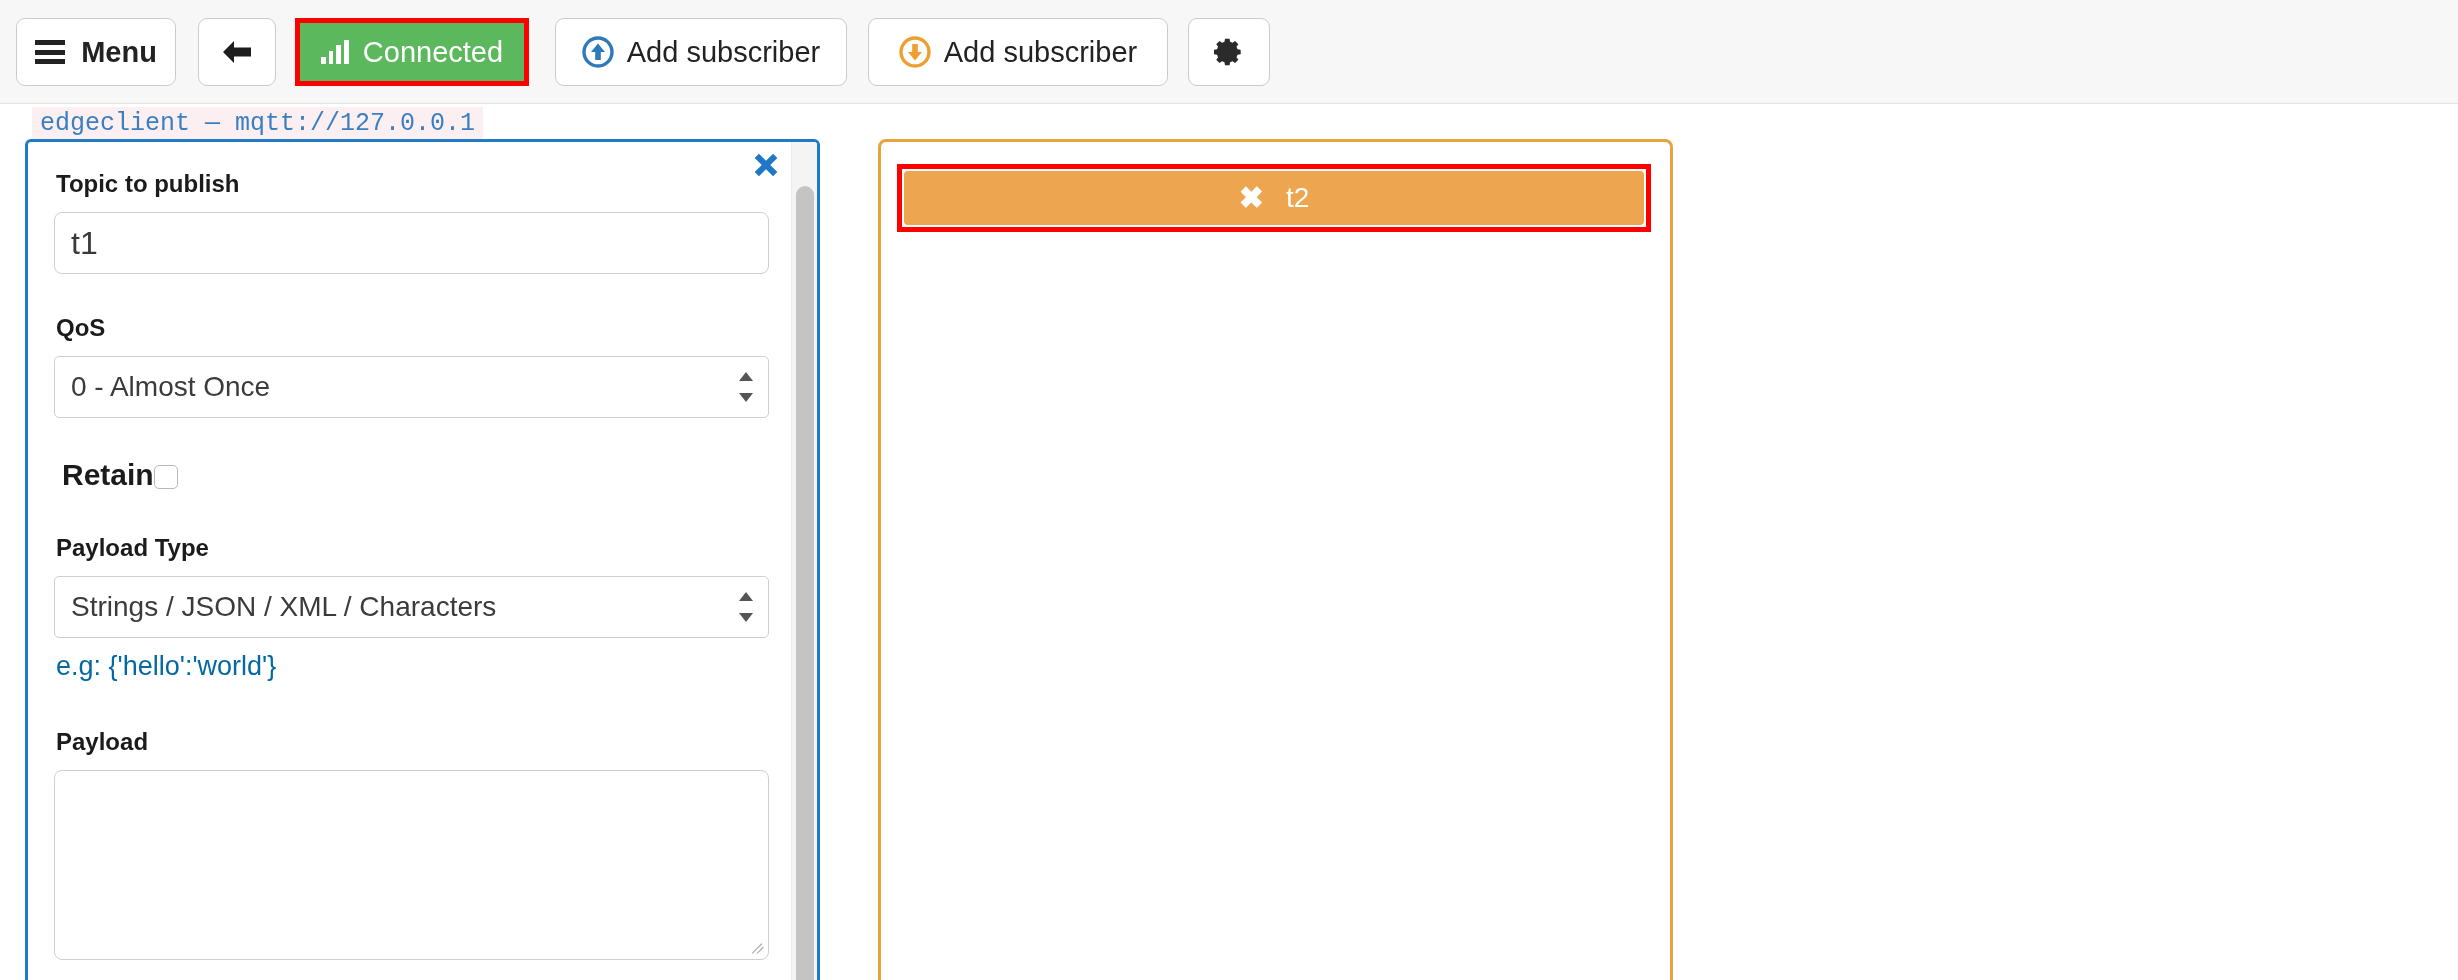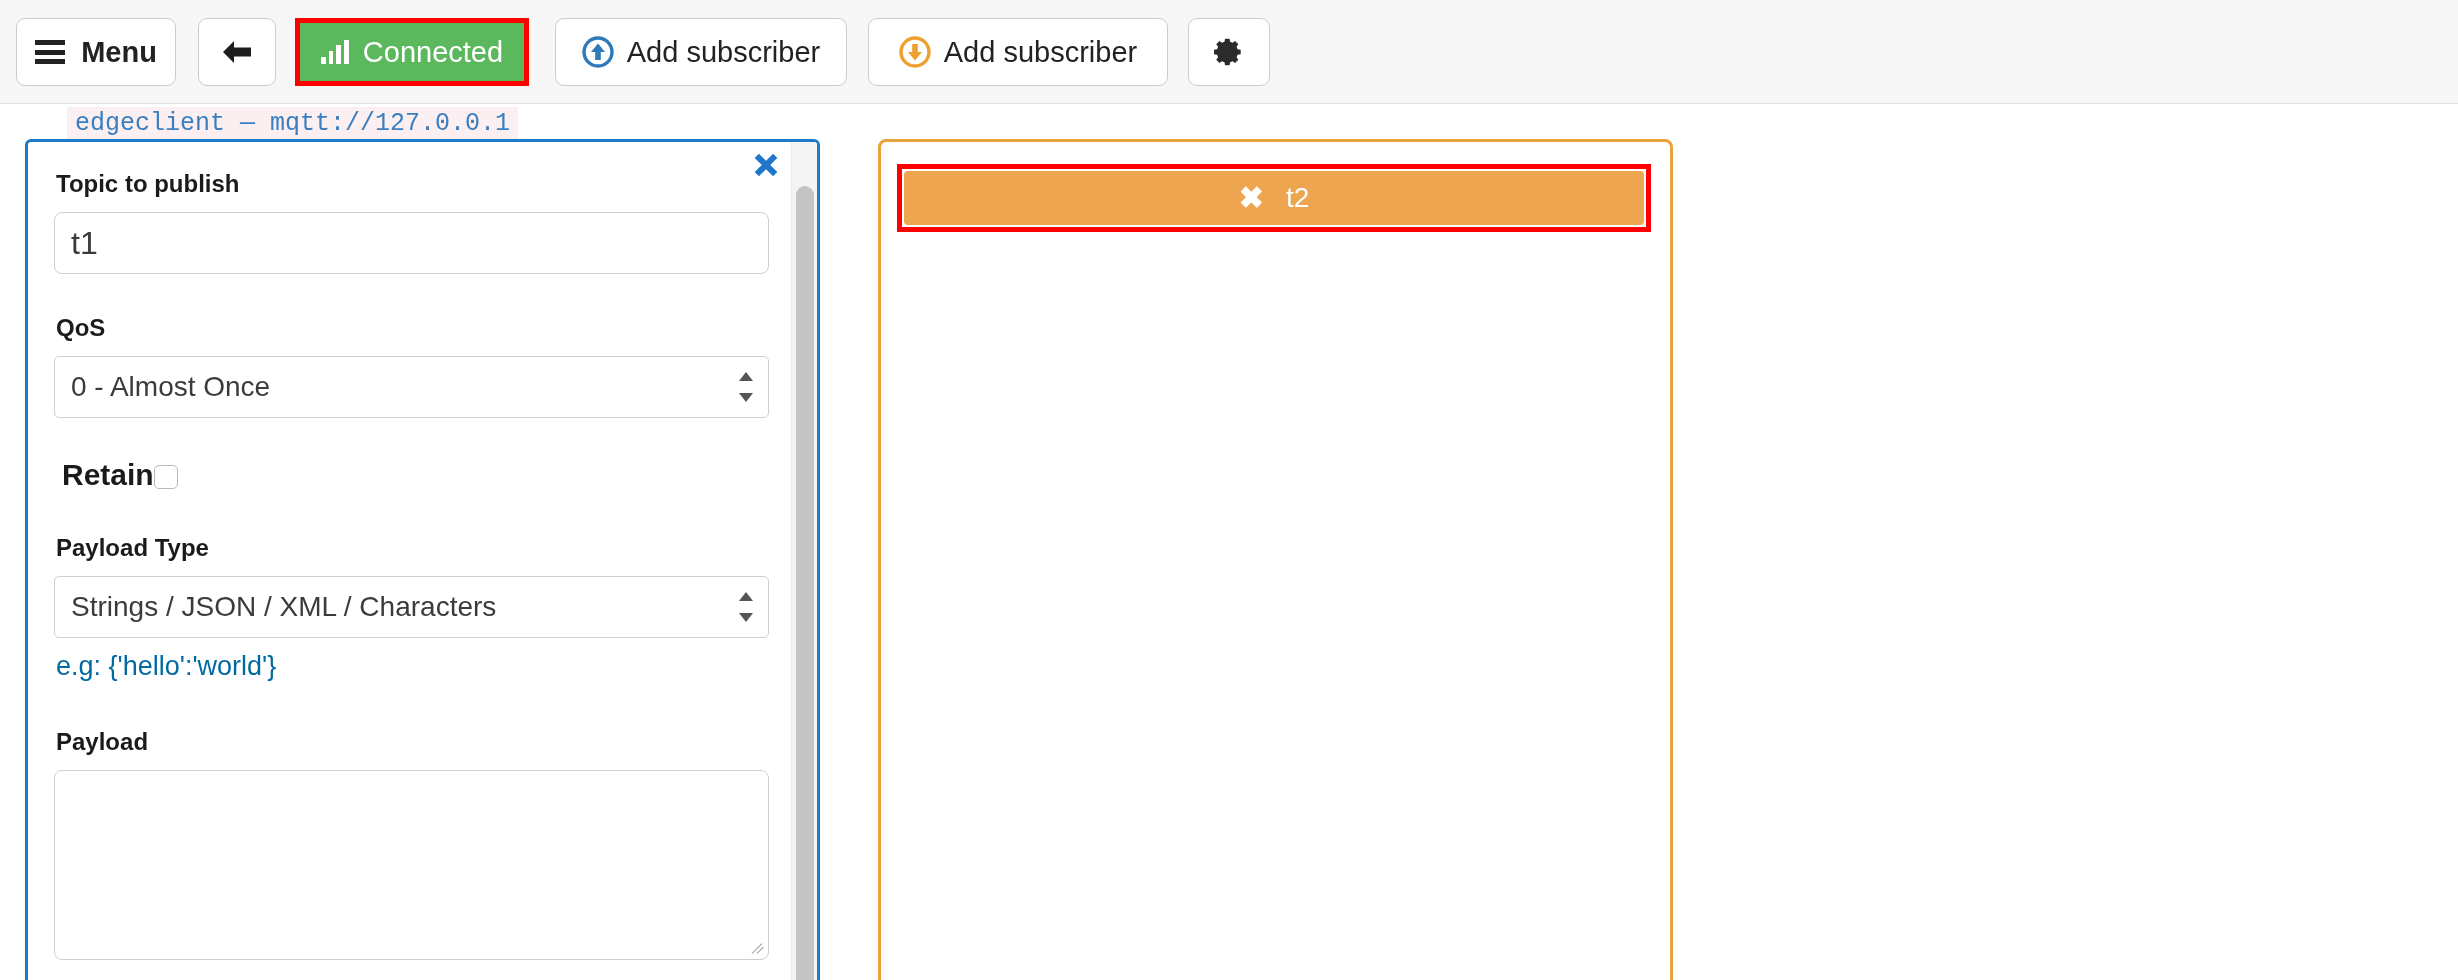--- a/index.html
+++ b/index.html
@@ -71,21 +71,20 @@
   #conn-label {
     position: absolute;
     left: 32px; top: 107px;
     font-family: "Liberation Mono", monospace;
     font-size: 25px;
     color: #3a7fc1;
     background: #fbeff1;
     padding: 2px 8px 4px 8px;
     white-space: nowrap;
     letter-spacing: 0px;
-    margin-left: 35px;
   }
 
   
   #publisher-panel {
     position: absolute;
     left: 25px; top: 139px;
     width: 795px; height: 880px;
     background: #ffffff;
     border: 3px solid #1f7bc7;
     border-radius: 6px;

